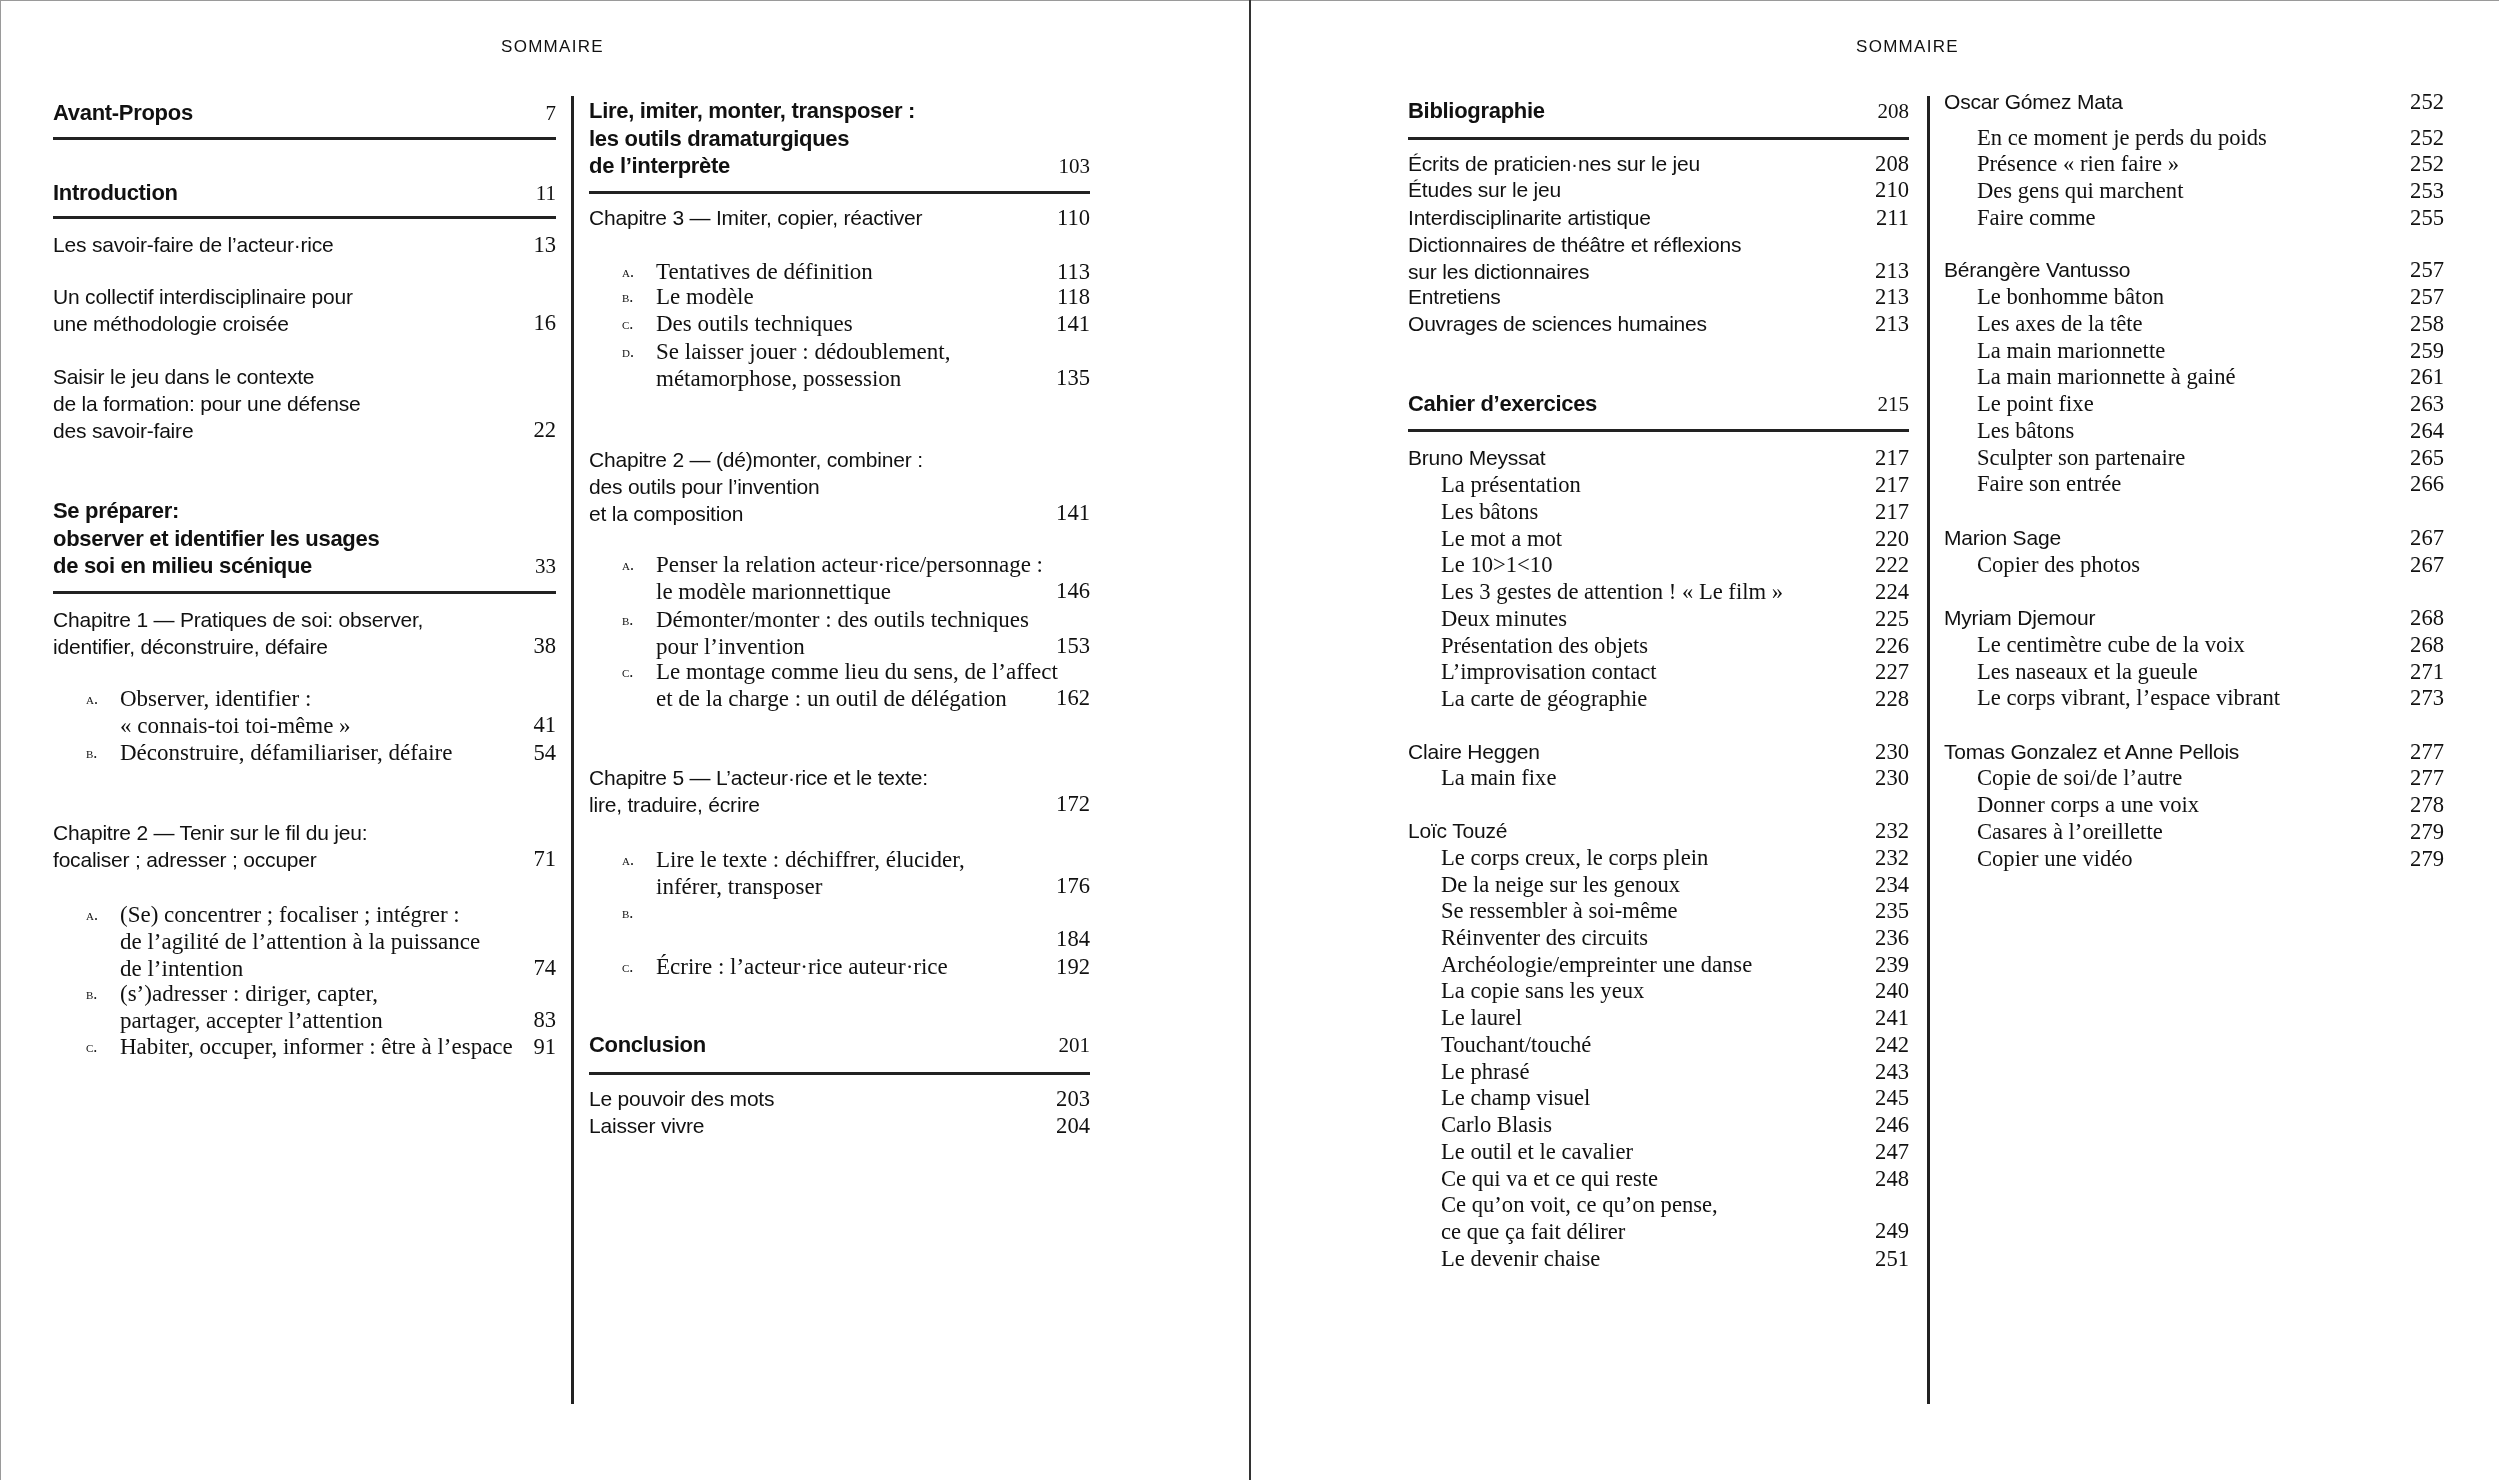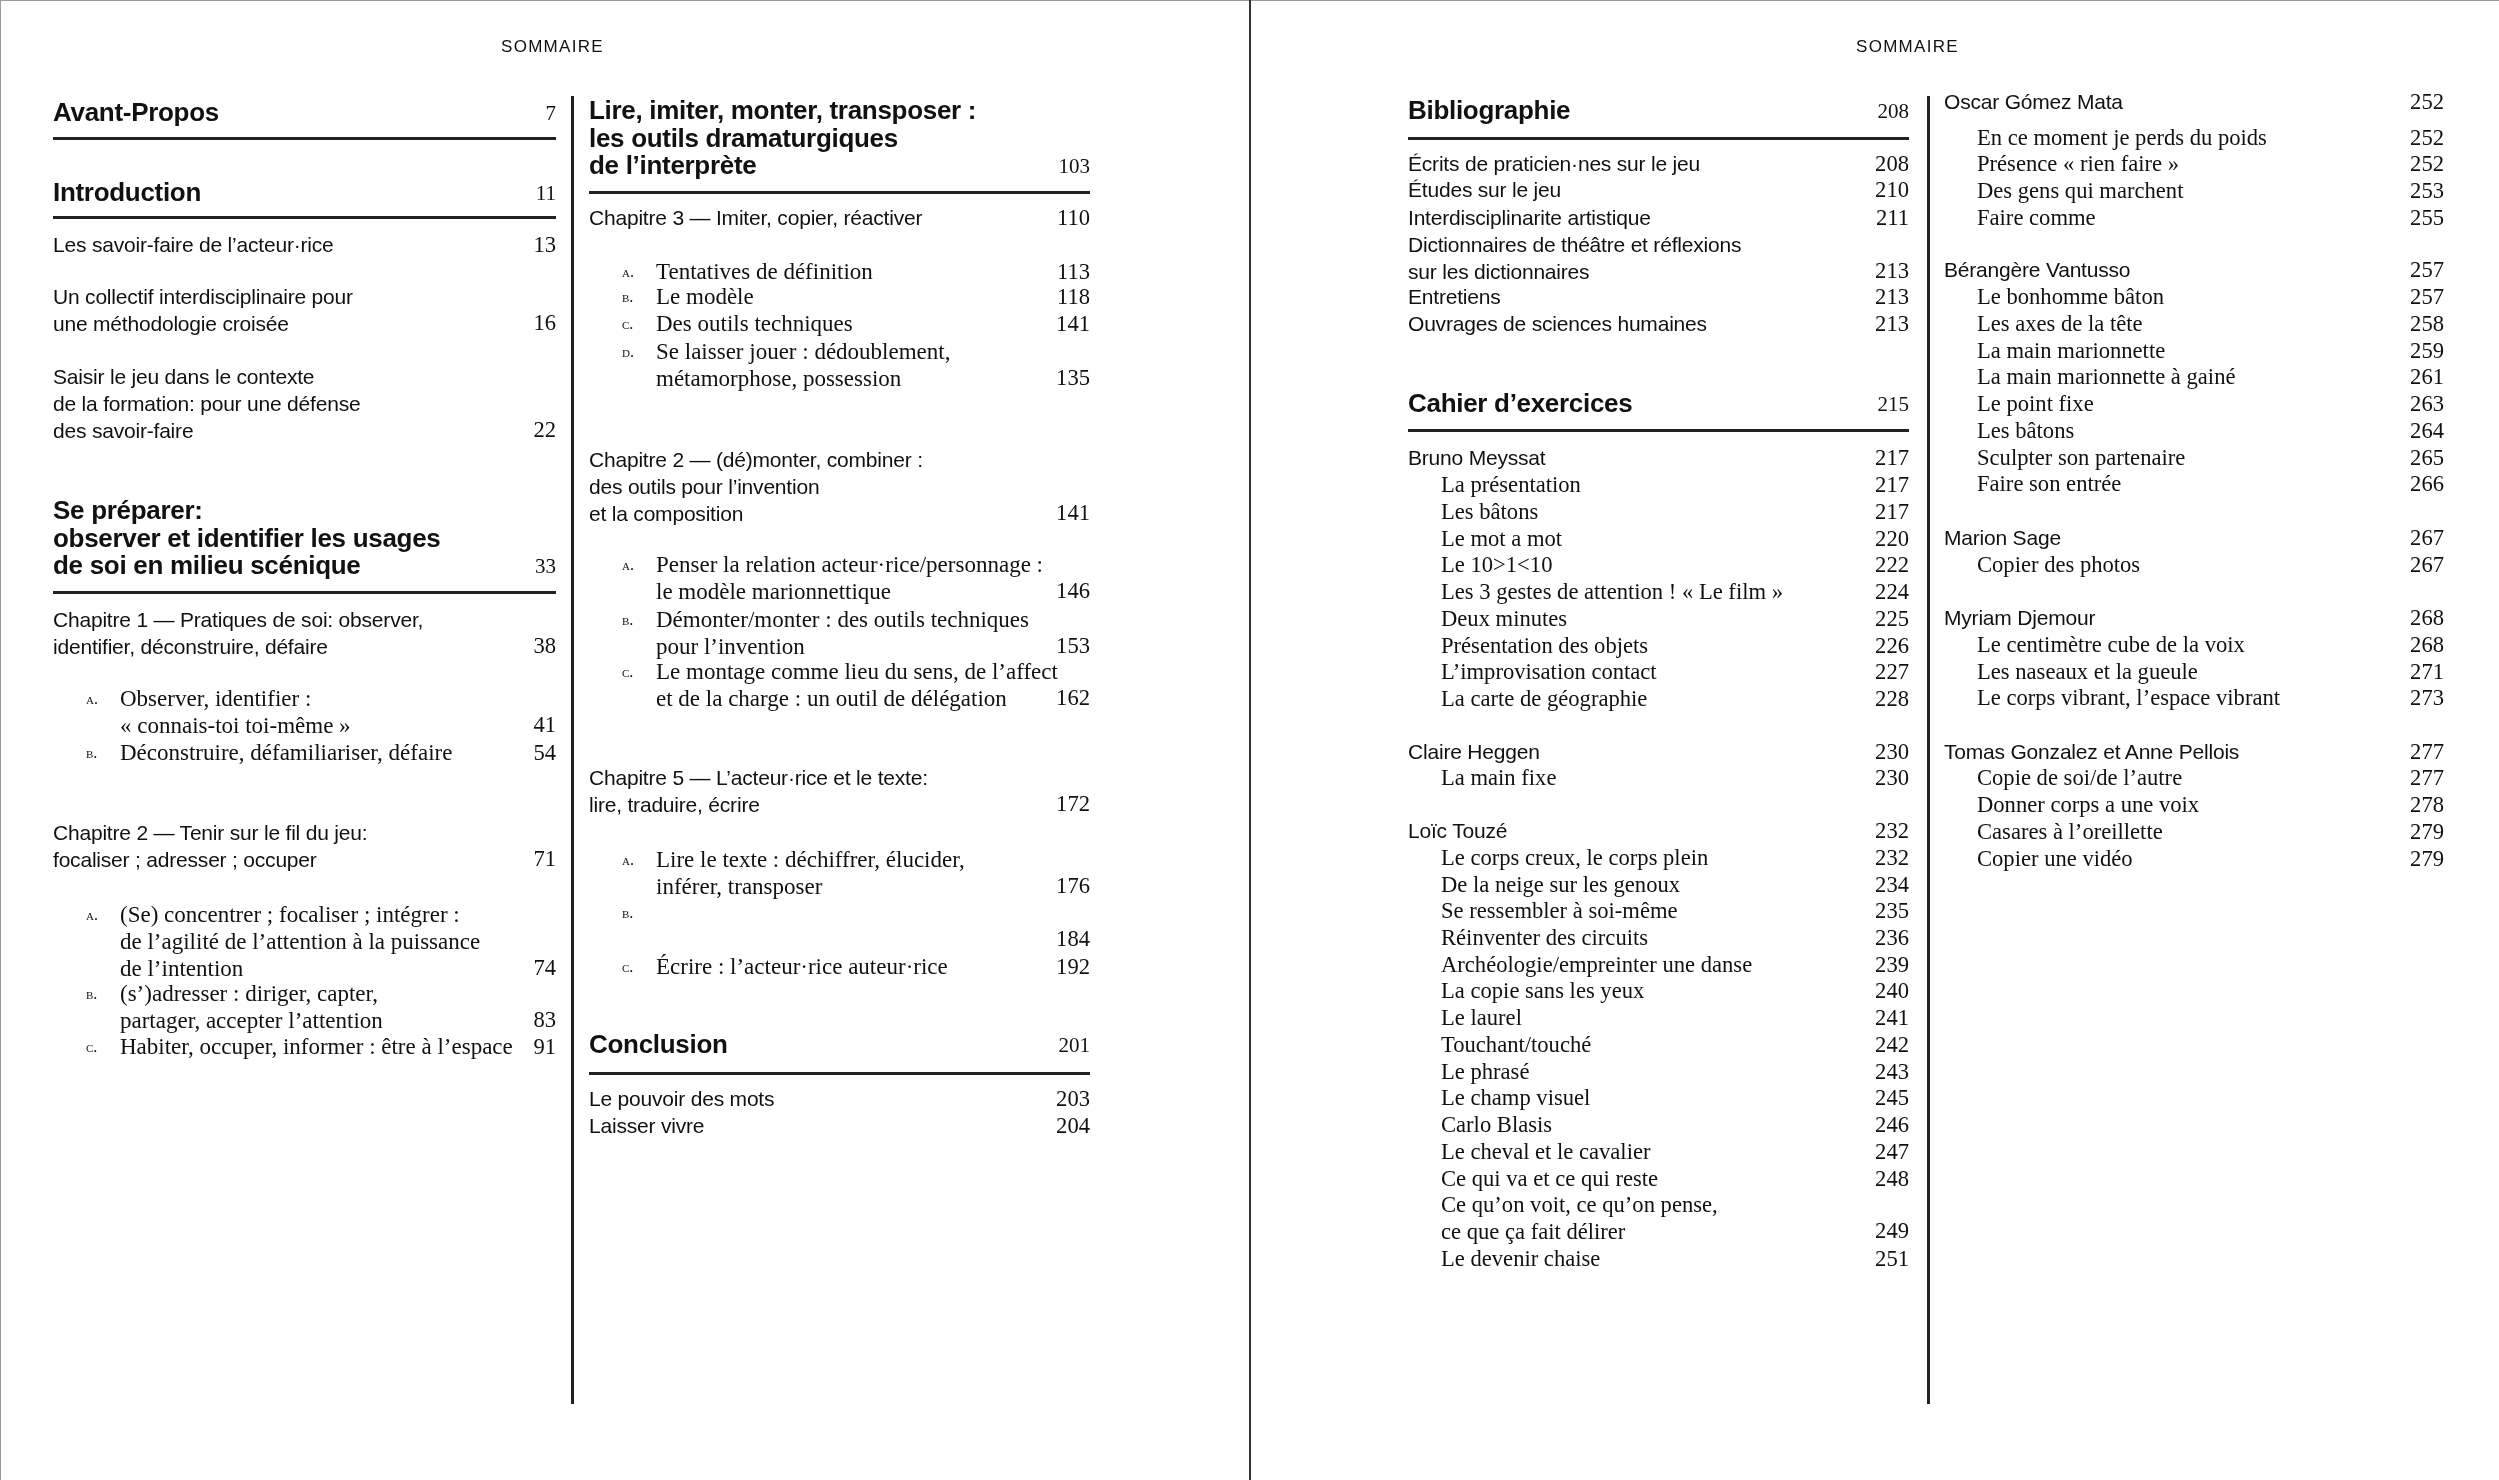--- a/index.html
+++ b/index.html
@@ -5,21 +5,21 @@
   html, body { margin: 0; padding: 0; background: #fff; }
   body { width: 2500px; height: 1480px; position: relative; overflow: hidden; color: #111; }
   .frame { position: absolute; left: 0; top: 0; width: 2498px; height: 1479px; border: 0.8px solid #9a9a9a; border-left: 1.7px solid #9a9a9a; }
   .gutter { position: absolute; left: 1249px; top: 0; width: 1.7px; height: 1480px; background: #333; }
   .running { position: absolute; top: 37px; font-family: "Liberation Sans", sans-serif; font-size: 17px; letter-spacing: 1.3px; color: #111; }
   .vrule { position: absolute; top: 96px; height: 1308px; width: 2.5px; background: #222; }
   .col { position: absolute; top: 0; }
   .row { position: absolute; left: 0; right: 0; }
   .row .txt { position: absolute; left: 0; white-space: pre-line; }
   .row .num { position: absolute; right: 0; font-family: "Liberation Serif", serif; font-size: 22.6px; line-height: 27px; bottom: 0; }
-  .h1 .txt { font-family: "Liberation Sans", sans-serif; font-weight: bold; font-size: 26px; line-height: 27.6px; letter-spacing: -0.3px; }
+  .h1 .txt { font-family: "Liberation Sans", sans-serif; font-weight: bold; font-size: 22px; line-height: 27.6px; letter-spacing: -0.3px; }
   .h1 .num { font-size: 21px; }
   .rule { position: absolute; left: 0; right: 0; height: 2.5px; background: #222; }
   .ch .txt { font-family: "Liberation Sans", sans-serif; font-size: 21px; line-height: 27px; letter-spacing: -0.2px; }
   .sec .txt { font-family: "Liberation Sans", sans-serif; font-size: 21px; line-height: 27px; letter-spacing: -0.2px; }
   .sub .letter { position: absolute; left: 33px; font-family: "Liberation Serif", serif; font-size: 16px; line-height: 27px; font-variant: small-caps; }
   .sub .txt { left: 67px; font-family: "Liberation Serif", serif; font-size: 23px; line-height: 27px; }
   .ex .txt { left: 33px; font-family: "Liberation Serif", serif; font-size: 22.6px; line-height: 27px; }
 </style>
 </head>
 <body>
@@ -323,21 +323,21 @@
     </div>
     <div class="row ex" style="top: 1084px; height: 27px;">
       <span class="txt">Le champ visuel</span>
       <span class="num">245</span>
     </div>
     <div class="row ex" style="top: 1111px; height: 27px;">
       <span class="txt">Carlo Blasis</span>
       <span class="num">246</span>
     </div>
     <div class="row ex" style="top: 1138px; height: 27px;">
-      <span class="txt">Le cheval et le cavalier</span>
+      <span class="txt">Le outil et le cavalier</span>
       <span class="num">247</span>
     </div>
     <div class="row ex" style="top: 1165px; height: 27px;">
       <span class="txt">Ce qui va et ce qui reste</span>
       <span class="num">248</span>
     </div>
     <div class="row ex" style="top: 1191px; height: 53px;">
       <span class="txt">Ce qu’on voit, ce qu’on pense,
 ce que ça fait délirer</span>
       <span class="num">249</span>

